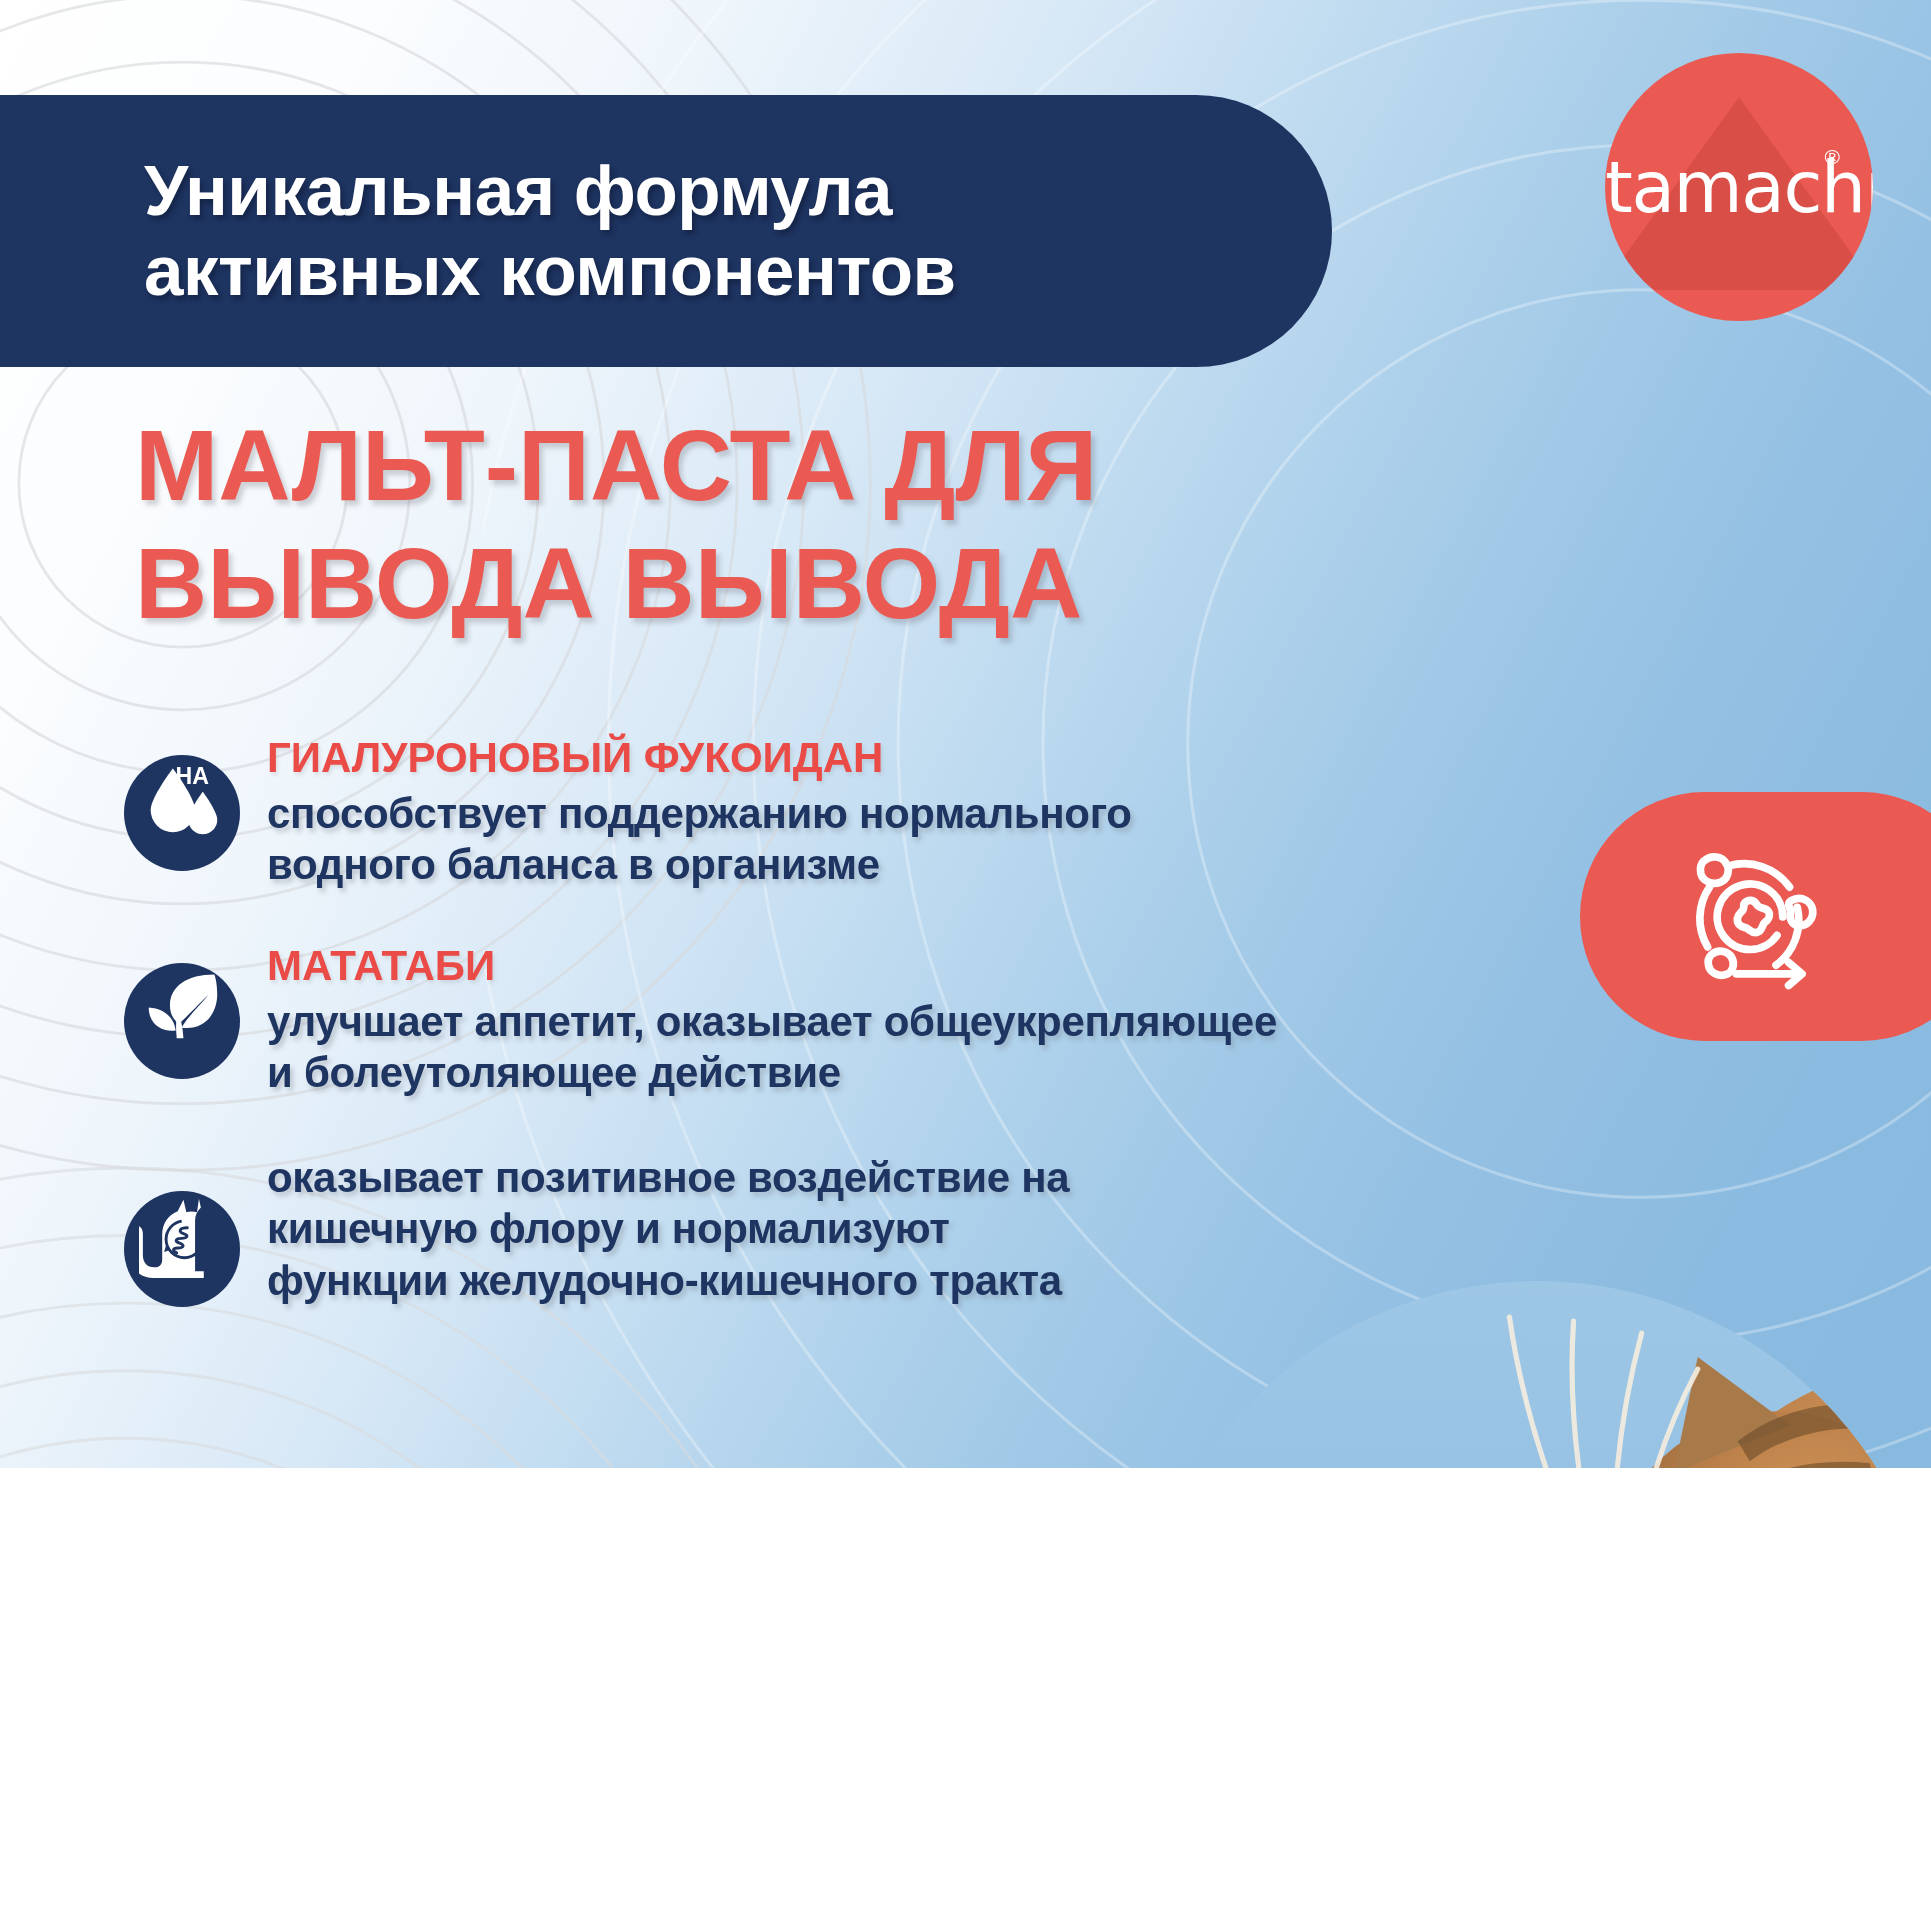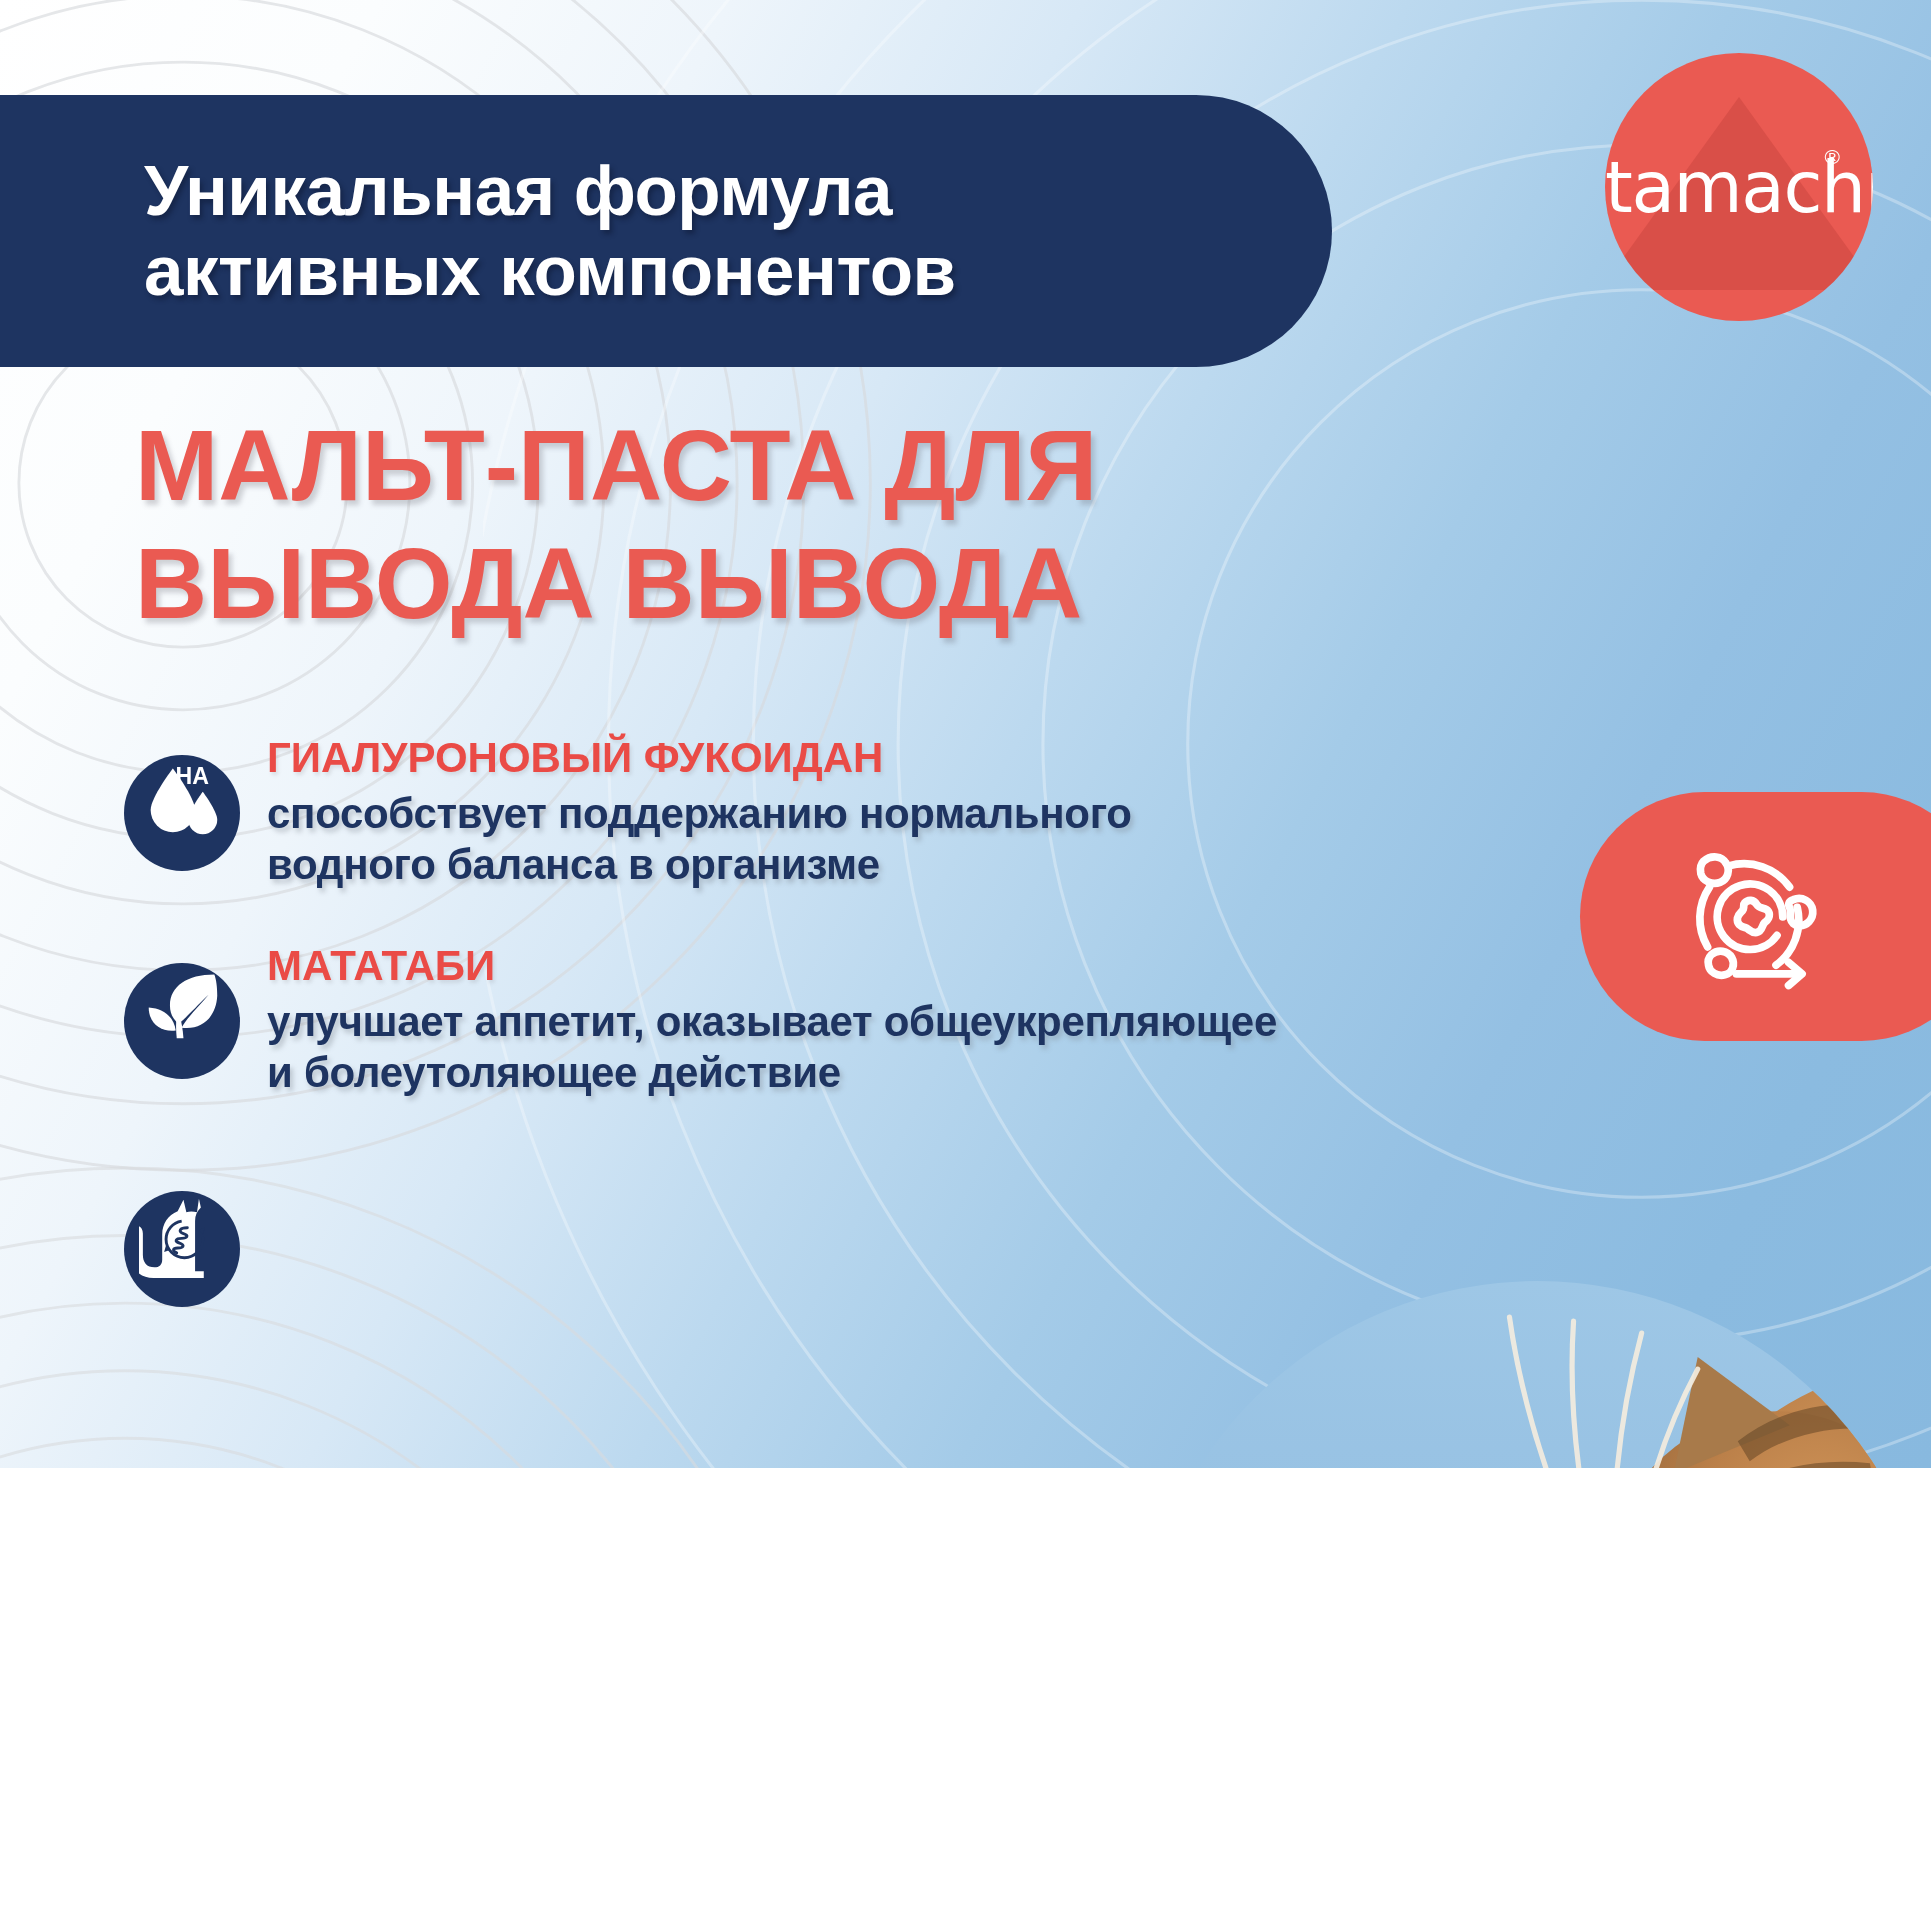--- a/index.html
+++ b/index.html
@@ -302,20 +302,23 @@
           <path d="M62 8 l-2 14 c-4 -1 -8 -1 -11 0 l-3 -13 -6 12 c-10 4 -16 13 -16 24 l0 26 c0 5 -3 8 -8 8 -8 0 -12 -5 -12 -13 l0 -22 c0 -5 -3 -8 -6 -8 -4 0 -6 3 -6 8 l0 23 c0 14 9 23 23 23 l52 0 0 -7 -9 0 0 -52 c0 -6 2 -10 6 -14 l-2 -9 Z" fill="#ffffff"></path>
 
           <circle cx="47" cy="50" r="19" stroke="#1e3461" stroke-width="3" fill="none" stroke-dasharray="86 30"></circle>
           <path d="M62 40 l6 -2 -2 7 Z" fill="#1e3461"></path>
           <path d="M32 61 l-6 2 2 -7 Z" fill="#1e3461"></path>
 
           <path d="M50 38 c-8 0 -10 4 -4 6 c6 2 4 5 -2 5 c-6 0 -8 3 -2 5 c6 2 4 5 -2 5 c-5 0 -6 3 -1 5" stroke="#1e3461" stroke-width="3" fill="none" stroke-linecap="round"></path>
         </svg>
       </div>
       <div class="feature-body">
+        <div class="feature-desc">оказывает позитивное воздействие на
+кишечную флору и нормализуют
+функции желудочно-кишечного тракта</div>
       </div>
     </div>
 
   </div>
 
   <div class="coral-badge">
     <svg width="162" height="162" viewBox="0 0 168 168" fill="none">
 
       <path d="M62 31 a58 58 0 0 1 63 22" stroke="#ffffff" stroke-width="8" stroke-linecap="round" fill="none"></path>
       <path d="M133 74 a58 58 0 0 1 -22 60" stroke="#ffffff" stroke-width="8" stroke-linecap="round" fill="none"></path>

